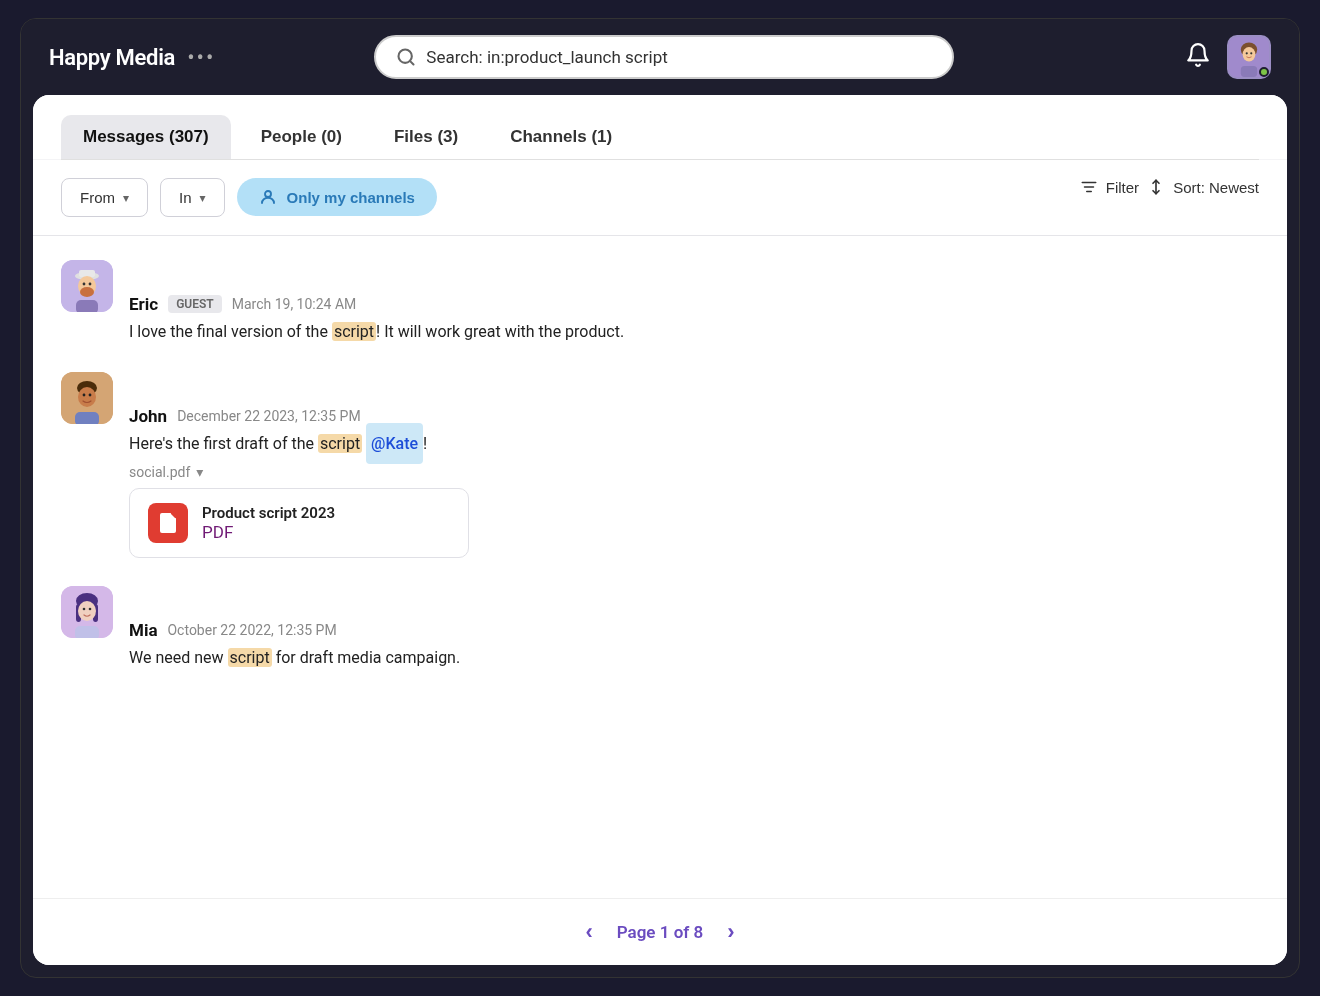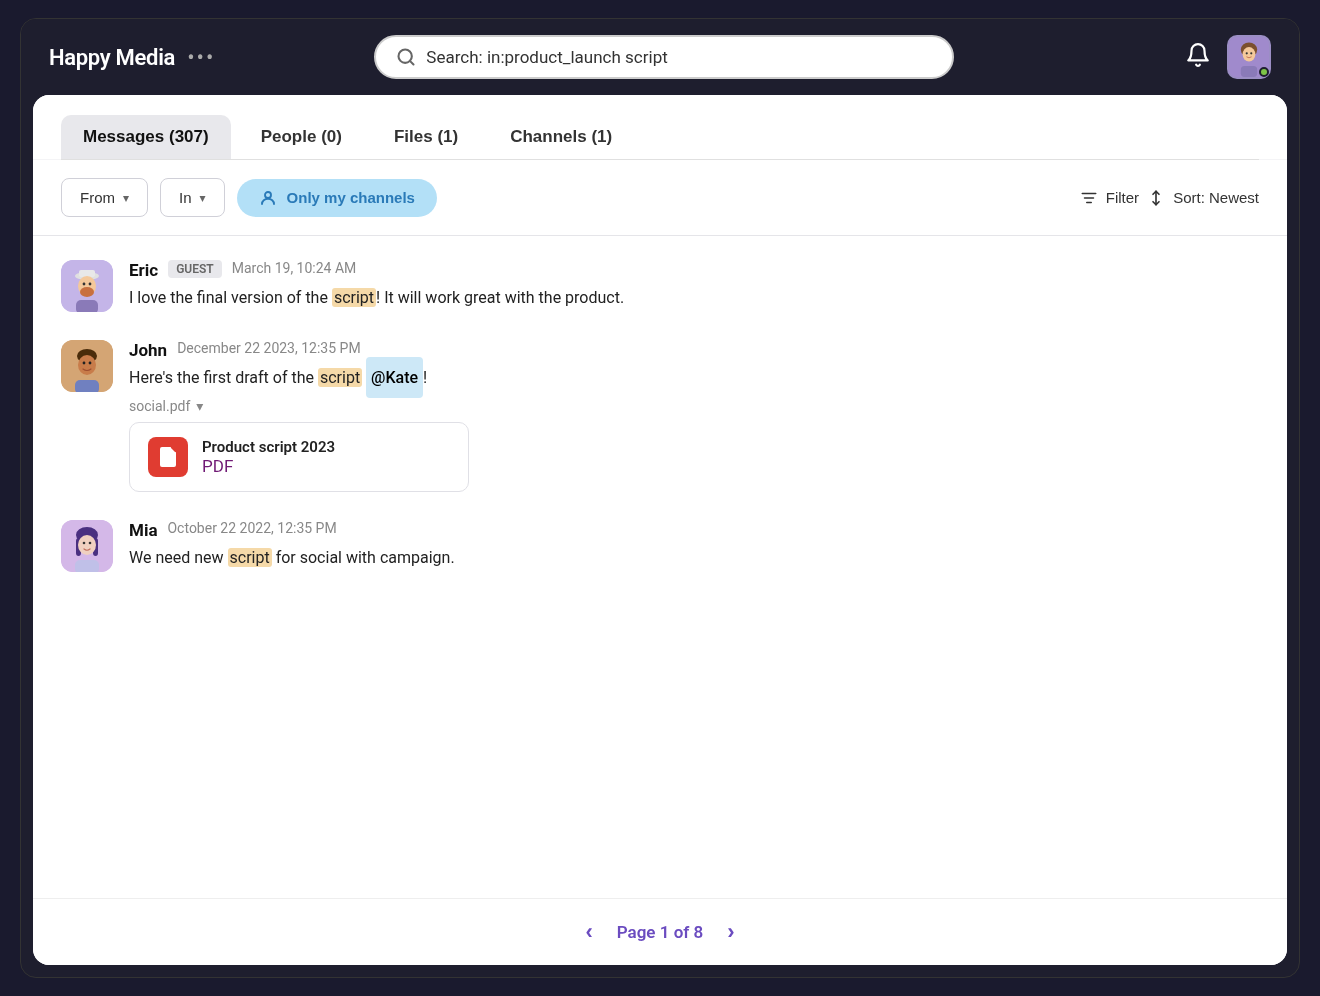--- a/index.html
+++ b/index.html
@@ -143,21 +143,21 @@
       color: #111;
     }
     .tab-divider {
       height: 1px;
       background: #e0e0e0;
       margin: 0 28px;
     }
     
     .filters-row {
       display: flex;
-      align-items: center;
+      align-items: flex-start;
       padding: 18px 28px;
       gap: 12px;
       background: #fff;
       border-bottom: 1px solid #e5e5e9;
     }
     .filter-btn {
       display: flex;
       align-items: center;
       gap: 8px;
       border: 1.5px solid #d0d0d8;
@@ -230,23 +230,24 @@
     }
     .msg-avatar svg {
       width: 52px;
       height: 52px;
     }
     .msg-body {
       flex: 1;
     }
     .msg-header {
       display: flex;
-      align-items: flex-start;
+      align-items: center;
       gap: 10px;
       margin-bottom: 6px;
+      margin-top: 34px;
     }
     .msg-author {
       font-size: 17px;
       font-weight: 700;
       color: #111;
     }
     .guest-badge {
       background: #e8e8ec;
       color: #666;
       font-size: 12px;
@@ -264,21 +265,21 @@
       color: #222;
       line-height: 1.5;
     }
     .highlight {
       background: #f5d9a8;
       border-radius: 3px;
       padding: 0 2px;
     }
     .mention {
       background: #cde8f7;
-      color: #000000;
+      color: #1d4ed8;
       border-radius: 4px;
       padding: 11px 5px;
       font-weight: 500;
     }
     .attachment-label {
       display: flex;
       align-items: center;
       gap: 6px;
       font-size: 14px;
       color: #888;
@@ -394,21 +395,21 @@
         <div class="online-dot"></div>
       </div>
     </div>
   </header>
 
   <div class="main-content">
 
     <div class="tabs">
       <button class="tab active">Messages (307)</button>
       <button class="tab">People (0)</button>
-      <button class="tab">Files (1)</button>
+      <button class="tab">Files (3)</button>
       <button class="tab">Channels (1)</button>
     </div>
     <div class="tab-divider"></div>
 
     <div class="filters-row">
       <button class="filter-btn">
         <span>From</span>
         <span class="chevron">▾</span>
       </button>
       <button class="filter-btn">
@@ -539,21 +540,21 @@
 
             <rect x="14" y="40" width="24" height="14" rx="5" fill="#c0c0e8"></rect>
           </svg>
         </div>
         <div class="msg-body">
           <div class="msg-header">
             <span class="msg-author">Mia</span>
             <span class="msg-time">October 22 2022, 12:35 PM</span>
           </div>
           <div class="msg-text">
-            <span>We need new </span><span class="highlight">script</span><span> for social with campaign.</span>
+            <span>We need new </span><span class="highlight">script</span><span> for draft media campaign.</span>
           </div>
         </div>
       </div>
 
     </div>
 
     <div class="pagination">
       <button class="page-arrow">‹</button>
       <span class="page-text">Page 1 of 8</span>
       <button class="page-arrow">›</button>

